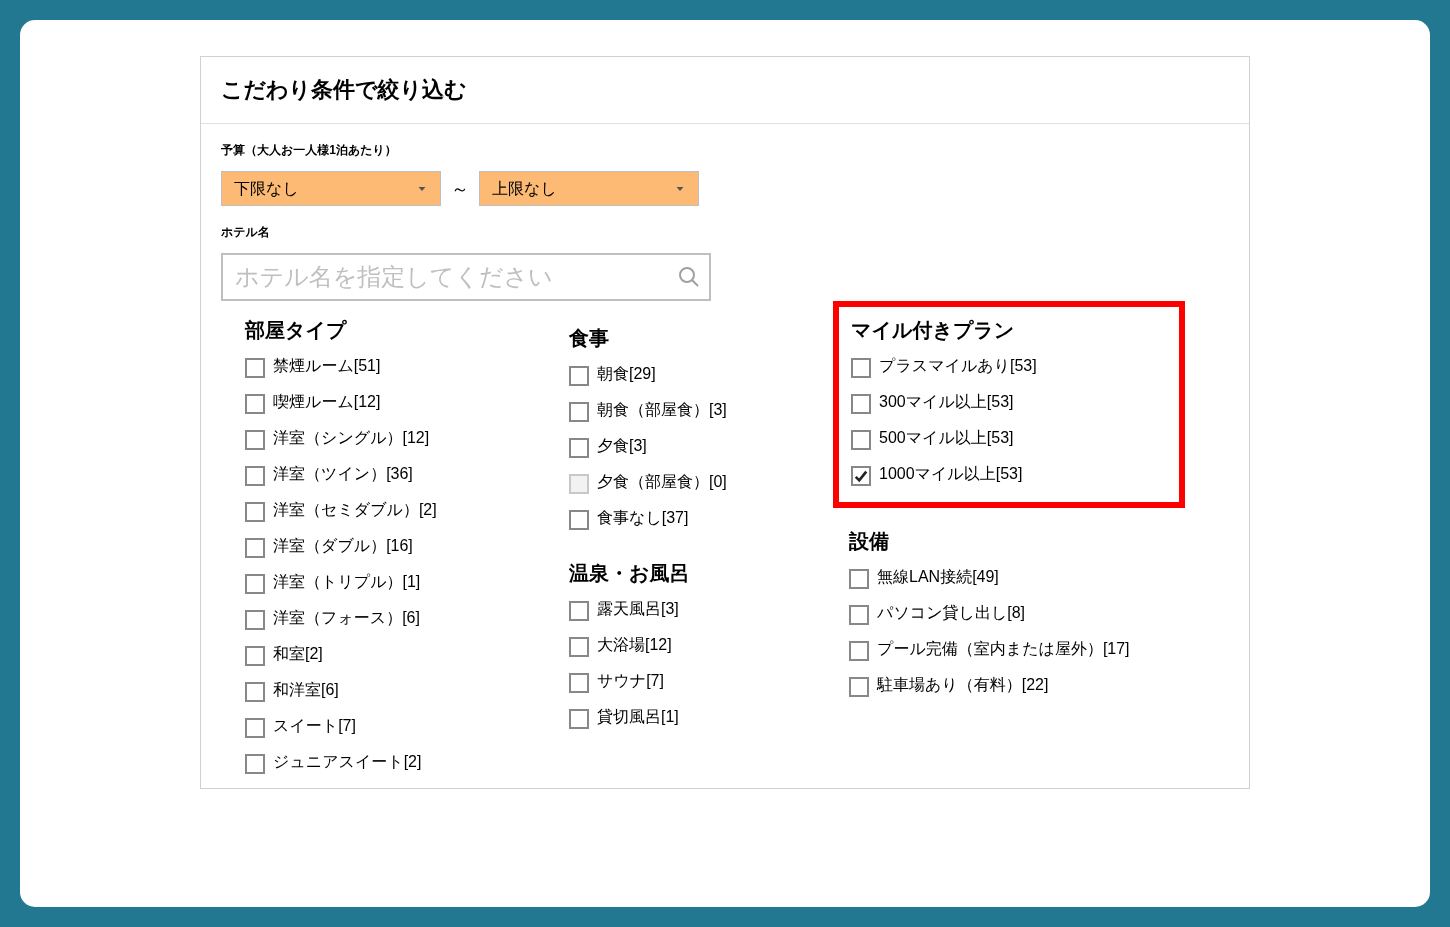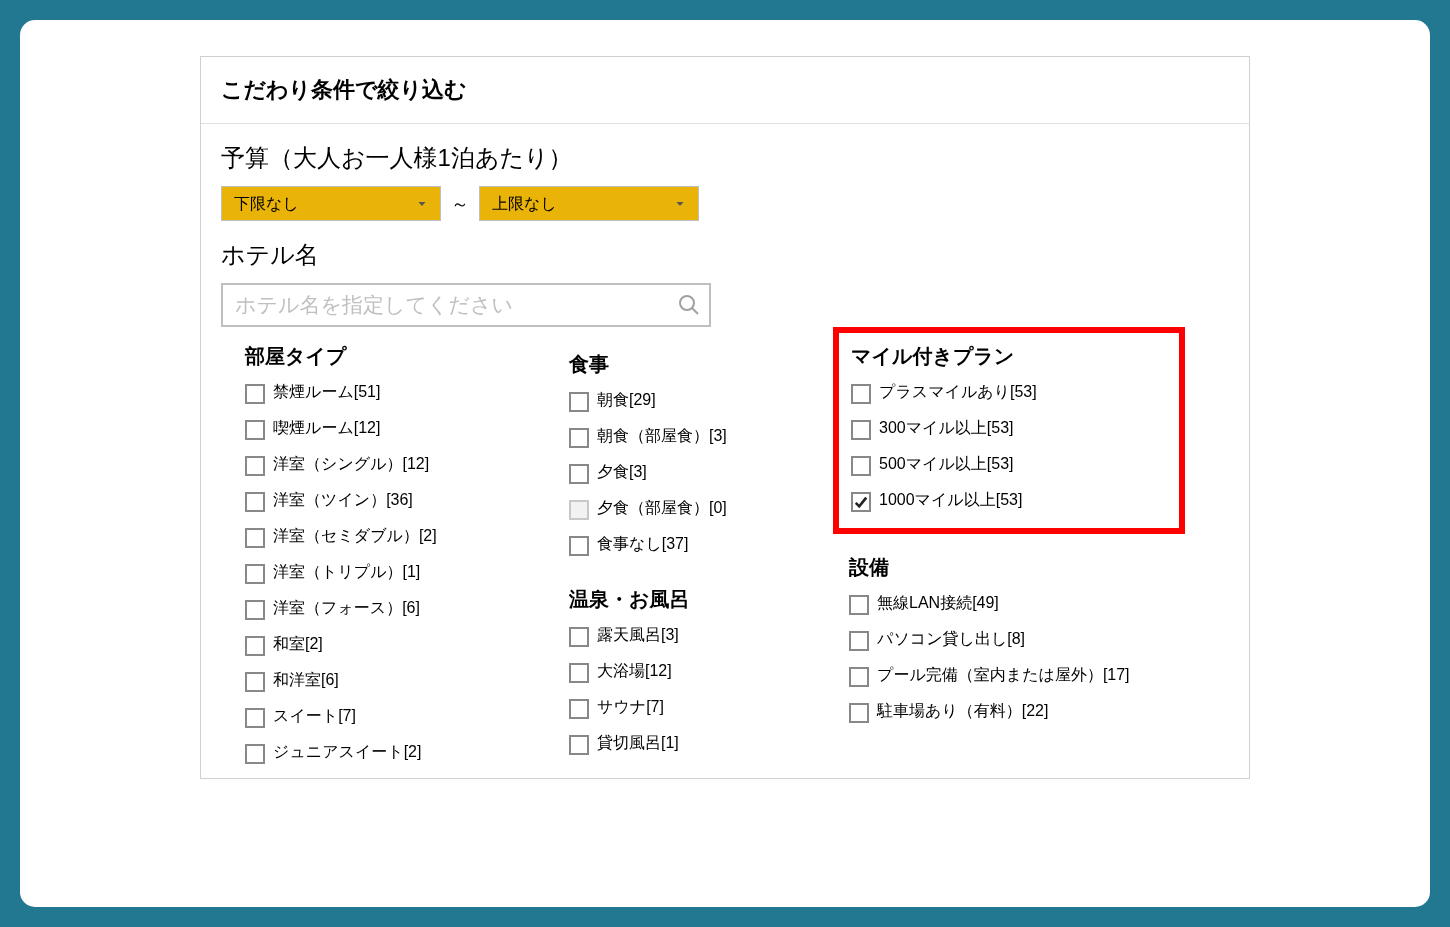--- a/index.html
+++ b/index.html
@@ -29,39 +29,39 @@
     .panel-title {
       font-size: 22px;
       font-weight: bold;
       padding: 18px 20px;
       border-bottom: 1px solid #e0e0e0;
     }
     .panel-body {
       padding: 18px 20px 0 20px;
     }
     .section-label {
-      font-size: 24px;
-      font-weight: normal;
+      font-size: 12px;
+      font-weight: bold;
       margin-bottom: 12px;
     }
     .budget-row {
       display: flex;
       align-items: center;
       gap: 10px;
       margin-bottom: 18px;
     }
     .select-wrap {
       position: relative;
       display: inline-block;
     }
     .select {
       appearance: none;
       -webkit-appearance: none;
       border: 1px solid #bfbfbf;
-      background: #eab308;
+      background: #fdba74;
       font-size: 16px;
       padding: 8px 36px 8px 12px;
       width: 220px;
       cursor: pointer;
     }
     .select-arrow {
       position: absolute;
       right: 12px;
       top: 50%;
       transform: translateY(-50%);
@@ -74,21 +74,21 @@
       font-size: 18px;
     }
     .hotel-search-wrap {
       position: relative;
       width: 490px;
       margin-bottom: 14px;
     }
     .hotel-input {
       width: 100%;
       border: 2px solid #bfbfbf;
-      font-size: 21px;
+      font-size: 24px;
       padding: 8px 44px 8px 12px;
     }
     .hotel-input::placeholder {
       color: #bfbfbf;
     }
     .search-icon {
       position: absolute;
       right: 10px;
       top: 50%;
       transform: translateY(-50%);
@@ -224,20 +224,24 @@
                 <span class="checkbox"></span>
                 <span class="check-label">洋室（シングル）[12]</span>
               </li>
               <li class="check-item">
                 <span class="checkbox"></span>
                 <span class="check-label">洋室（ツイン）[36]</span>
               </li>
               <li class="check-item">
                 <span class="checkbox"></span>
                 <span class="check-label">洋室（セミダブル）[2]</span>
+              </li>
+              <li class="check-item">
+                <span class="checkbox"></span>
+                <span class="check-label">洋室（ダブル）[16]</span>
               </li>
               <li class="check-item">
                 <span class="checkbox"></span>
                 <span class="check-label">洋室（トリプル）[1]</span>
               </li>
               <li class="check-item">
                 <span class="checkbox"></span>
                 <span class="check-label">洋室（フォース）[6]</span>
               </li>
               <li class="check-item">

